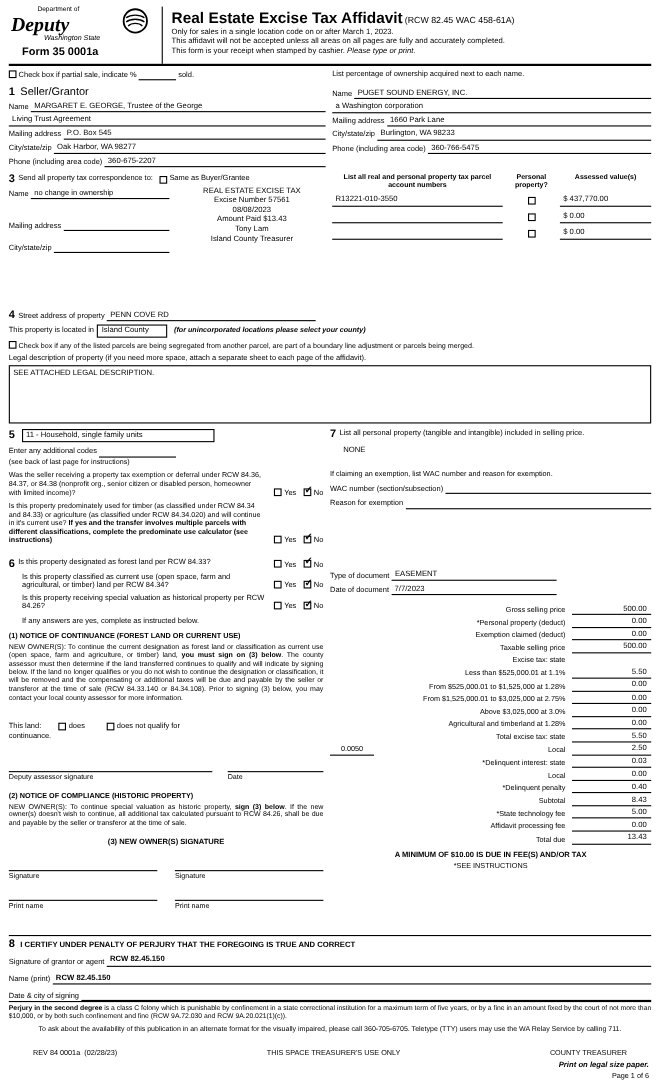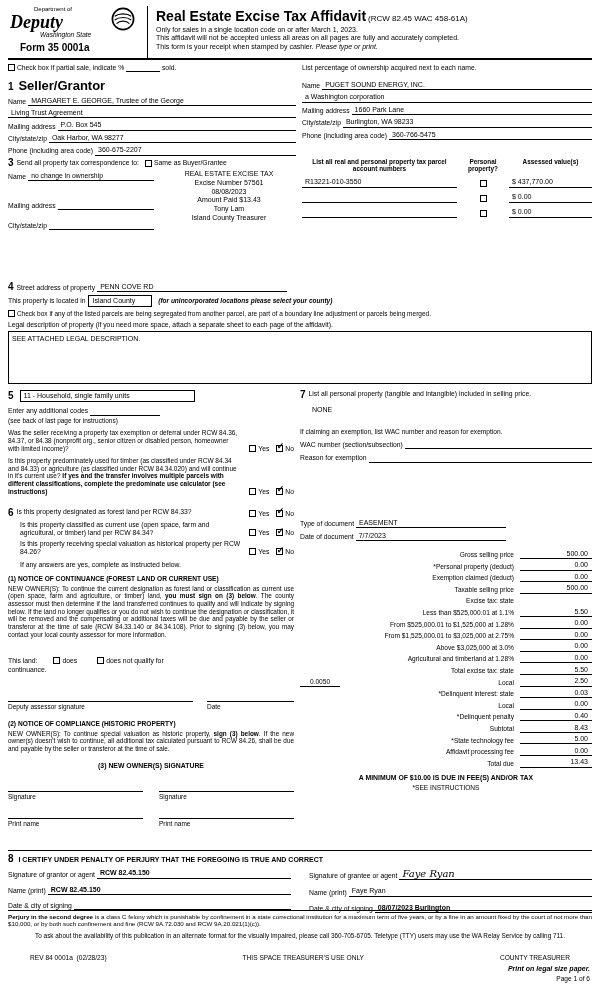--- a/index.html
+++ b/index.html
@@ -10,21 +10,21 @@
   .b{font-weight:bold}
   .i{font-style:italic}
   .row{display:flex;align-items:flex-end}
   .lbl{white-space:nowrap;padding-right:2px}
   .fill{flex:1;border-bottom:1px solid #000;padding:0 3px;font-size:7px;white-space:nowrap;min-height:8px}
   .ul{display:inline-block;border-bottom:1px solid #000;min-height:8px;vertical-align:bottom}
   .ulc{border-bottom:1px solid #000;font-size:7px;padding:0 3px;min-height:9px}
   .cb{display:inline-block;width:7px;height:7px;border:1px solid #000;position:relative;flex:none;vertical-align:-1px;background:#fff}
   .cb .mk{position:absolute;left:-0.5px;top:-3.5px;font-size:9px;font-weight:bold;line-height:1}
   .secnum{font-weight:bold;font-size:10px;padding-right:3px;line-height:1}
-  .sechead{font-weight:bold;font-size:13px}
+  .sechead{font-weight:normal;font-size:10px}
   .selbox{border:1px solid #000;padding:1px 16px 1px 3px;margin-left:3px;font-size:7px;white-space:nowrap;background:#fff}
   .yn{white-space:nowrap;align-self:flex-end;padding-left:4px;font-size:6.8px}
   .yn .cb{margin:0 2px 0 5px}
   .sigline{height:10px;border-bottom:1px solid #000}
   .sigcol div:last-child{font-size:6.5px;margin-top:1px}
   .trow{display:flex;align-items:flex-end;height:11.6px}
   .tpre{width:40px;font-size:6.6px;text-align:center}
   .tpre.has{border-bottom:1px solid #000}
   .tlab{flex:1;text-align:right;font-size:6.6px;padding-right:6px;white-space:nowrap}
   .tamt{width:72px;border-bottom:1px solid #000;text-align:right;font-size:7px;padding:0 4px;min-height:9px}
@@ -437,34 +437,20 @@
         </div>
         <div class="row" style="margin-top:7px">
           <span class="lbl">Name (print)</span>
           <span class="fill b">RCW 82.45.150</span>
         </div>
         <div class="row" style="margin-top:7px">
           <span class="lbl">Date &amp; city of signing</span>
           <span class="fill"></span>
         </div>
       </div>
-      <div style="flex:1">
-        <div class="row">
-          <span class="lbl">Signature of grantee or agent</span>
-          <span class="fill script">Faye Ryan</span>
-        </div>
-        <div class="row" style="margin-top:7px">
-          <span class="lbl">Name (print)</span>
-          <span class="fill">Faye Ryan</span>
-        </div>
-        <div class="row" style="margin-top:7px">
-          <span class="lbl">Date &amp; city of signing</span>
-          <span class="fill b">08/07/2023 Burlington</span>
-        </div>
-      </div>
     </div>
   </div>
 
   <div class="abs" style="left:8px;top:910px;width:584px;border-top:1px solid #000;padding-top:2px;font-size:6.2px;text-align:justify">
     <span class="b">Perjury in the second degree</span><span> is a class C felony which is punishable by confinement in a state correctional institution for a maximum term of five years, or by a fine in an amount fixed by the court of not more than $10,000, or by both such confinement and fine (RCW 9A.72.030 and RCW 9A.20.021(1)(c)).</span>
   </div>
   <div class="abs" style="left:30px;top:932px;width:540px;text-align:center;font-size:6.4px">To ask about the availability of this publication in an alternate format for the visually impaired, please call 360-705-6705. Teletype (TTY) users may use the WA Relay Service by calling 711.</div>
   <div class="abs" style="left:30px;top:954px;width:540px;display:flex;justify-content:space-between;font-size:6.6px">
     <span style="white-space:pre">REV 84 0001a  (02/28/23)</span>
     <span>THIS SPACE TREASURER'S USE ONLY</span>

